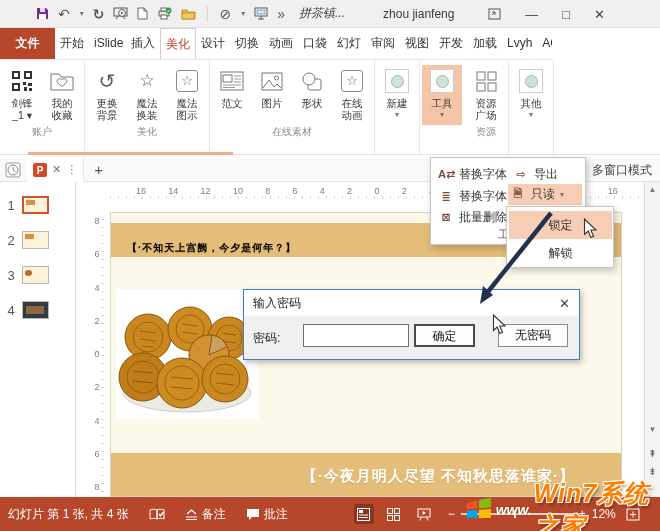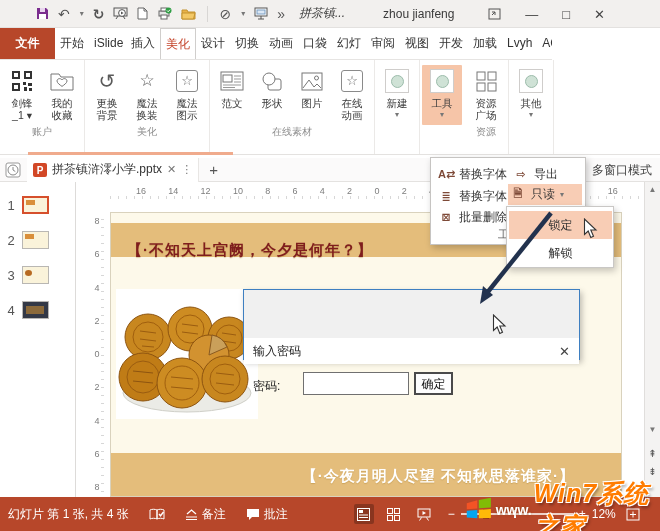--- a/index.html
+++ b/index.html
@@ -62,21 +62,21 @@
   .thumb-dark { background:#343946; }
   .mini-c { position:absolute; left:3px; top:4px; width:18px; height:8px; background:#8c6a3a; }
 
   .hruler { position:absolute; left:110px; top:4px; width:534px; height:13px; display:flex; justify-content:space-between; padding:0 26px; color:#7d7d7d; font-size:9px;
     background-image:repeating-linear-gradient(90deg,#d7d7d7 0 1px,transparent 1px 8px); background-size:100% 3px; background-position:0 100%; background-repeat:no-repeat; }
   .vruler { position:absolute; left:90px; top:34px; width:14px; height:276px; display:flex; flex-direction:column; justify-content:space-between; align-items:center; color:#7d7d7d; font-size:9px;
     background-image:repeating-linear-gradient(0deg,#d7d7d7 0 1px,transparent 1px 8px); background-size:3px 100%; background-position:100% 0; background-repeat:no-repeat; }
 
   .canvas { position:absolute; left:110px; top:30px; width:512px; height:285px; background:#fdf9ea; border:1px solid #d9d2bd; overflow:hidden; }
   .band-top { position:absolute; left:0; top:10px; width:512px; height:34px; background:#e4bd7b; }
-  .slide-title { position:absolute; left:16px; top:18px; color:#7f1d1d; font-weight:bold; font-size:15px; letter-spacing:1px; text-shadow:0 1px 1px rgba(160,120,40,.35); }
+  .slide-title { position:absolute; left:16px; top:18px; color:#000000; font-weight:bold; font-size:10px; letter-spacing:1px; text-shadow:0 1px 1px rgba(160,120,40,.35); }
   .moonbox { position:absolute; left:5px; top:76px; width:142px; height:130px; background:#fff; }
   .product { position:absolute; left:222px; top:142px; display:flex; align-items:center; }
   .product-name { font-family:"Liberation Serif","DejaVu Serif",serif; font-size:27px; font-weight:bold; color:#b06a20; }
   .product-div { width:2px; height:28px; background:#cf2020; margin:0 10px 0 12px; }
   .product-tag { font-size:14px; font-weight:bold; color:#d92818; letter-spacing:1px; }
   .band-bottom { position:absolute; left:0; top:240px; width:512px; height:45px; background:#e4bd7b; text-align:right; }
   .slide-footer { line-height:45px; padding-right:48px; color:#fff; font-weight:bold; font-size:15px; letter-spacing:1px; text-shadow:0 1px 1px rgba(160,120,40,.35); }
 
   .vscroll { position:absolute; left:644px; top:0; width:16px; height:315px; background:#f4f3f2; border-left:1px solid #e0dedc; font-size:8px; color:#777; text-align:center; }
   .vs-up { position:absolute; top:3px; left:0; width:15px; }
@@ -92,46 +92,46 @@
   .vbtn { width:20px; height:20px; display:flex; align-items:center; justify-content:center; border-radius:2px; }
   .vbtn-active { background:rgba(0,0,0,.25); }
   .zoomctl { display:flex; align-items:center; margin-left:14px; gap:6px; }
   .zoom-track { position:relative; width:112px; height:2px; background:rgba(255,255,255,.75); }
   .zoom-thumb { position:absolute; left:22px; top:-4px; width:6px; height:10px; background:#fff; border:1px solid #8d3118; }
   .zoom-mid { position:absolute; left:53px; top:-3px; width:2px; height:8px; background:#fff; }
   .sb-zoom { min-width:28px; }
 
   
   .dialog { position:absolute; left:243px; top:289px; width:337px; height:71px; background:#f0f0f0; border:1px solid #3e7fc1; box-shadow:2px 3px 6px rgba(0,0,0,.25); z-index:5; }
-  .dlg-title { height:26px; background:#fff; display:flex; align-items:center; padding:7px 9px; font-size:12px; color:#222;margin-top:48px; }
+  .dlg-title { height:26px; background:#fff; display:flex; align-items:center; padding:7px 9px; font-size:12px; color:#222; }
   .dlg-close { margin-left:auto; color:#444; font-size:13px; }
   .dlg-body { position:relative; height:44px; }
   .dlg-label { position:absolute; left:9px; top:14px; font-size:12px; color:#222; }
   .dlg-input { position:absolute; left:59px; top:8px; width:106px; height:23px; border:1px solid #707070; background:#fff; font-size:12px; padding:0 4px; }
   .btn { position:absolute; top:8px; height:23px; background:#fdfdfd; font-size:12px; color:#111; text-align:center; line-height:21px; }
-  .btn-ok { left:170px; width:39px; border:2px solid #4a4a4a; }
+  .btn-ok { left:170px; width:61px; border:2px solid #4a4a4a; }
   .btn-skip { left:254px; width:70px; border:1px solid #8a8a8a; }
 
   
   .menu { position:absolute; left:430px; top:157px; width:156px; height:88px; background:#fff; border:1px solid #c6c4c2; box-shadow:2px 3px 7px rgba(0,0,0,.22); z-index:6; font-size:12px; color:#333; }
   .mi { position:absolute; display:flex; align-items:center; gap:5px; height:21px; padding:0 2px; white-space:nowrap; }
   .mi .mic { width:16px; text-align:center; color:#7e4a38; font-size:11px; font-weight:bold; }
   .mi-hl { background:#f8cdb5; }
   .menu-group { position:absolute; left:0; width:156px; top:69px; text-align:center; color:#666; font-size:11px; }
   .submenu { position:absolute; left:506px; top:206px; width:108px; height:62px; background:#fff; border:1px solid #c9c7c5; box-shadow:2px 3px 7px rgba(0,0,0,.22); z-index:7; font-size:12px; }
   .smi { position:absolute; left:2px; width:103px; text-align:center; color:#333; }
   .smi-lock { top:4px; height:28px; line-height:28px; background:#f8cdb5; }
   .smi-unlock { top:34px; height:24px; line-height:24px; }
 
   
   .overlay { position:absolute; left:0; top:0; width:660px; height:531px; pointer-events:none; }
   .arrow-svg { z-index:8; }
   .cursor { position:absolute; z-index:9; }
   .watermark { position:absolute; left:466px; top:477px; z-index:6; display:flex; align-items:center; pointer-events:none; }
-  .wm-www { color:#fff; font-weight:bold; font-size:14px; margin:0 2px 0 4px; text-shadow:0 0 3px rgba(120,60,0,.6); }
+  .wm-www { color:#fff; font-style:italic; font-weight:bold; font-size:14px; margin:0 2px 0 4px; text-shadow:0 0 3px rgba(120,60,0,.6); }
   .wm-name { color:#ff7c00; font-style:italic; font-weight:bold; font-size:25px; letter-spacing:1px;
     text-shadow:-1px -1px 0 #fff,1px -1px 0 #fff,-1px 1px 0 #fff,1px 1px 0 #fff,2px 3px 3px rgba(0,0,0,.35); }
 
   svg { display:block; }
 </style>
 </head>
 <body>
 
 <div class="titlebar">
   <div class="qat">
@@ -285,35 +285,35 @@
             <rect x="1" y="1" width="22" height="18" fill="#fff" stroke="#777"></rect>
             <rect x="3" y="4" width="9" height="7" fill="none" stroke="#777"></rect>
             <path d="M14 5h7M14 8h7M14 11h7M3 14h18M3 16.5h12" stroke="#999"></path>
           </svg>
       </span>
       <span>范文</span>
     </div>
     <div class="rbtn">
       <span class="ric">
         <svg width="22" height="19" viewBox="0 0 22 19">
-            <rect x="7" y="7" width="13" height="11" rx="2" fill="#fff" stroke="#777"></rect>
-            <circle cx="8" cy="7" r="6" fill="#fff" stroke="#777"></circle>
-          </svg>
-      </span>
-      <span>形状</span>
-    </div>
-    <div class="rbtn">
-      <span class="ric">
-        <svg width="22" height="19" viewBox="0 0 22 19">
             <rect x="1" y="1" width="20" height="17" fill="#fff" stroke="#777"></rect>
             <circle cx="15.5" cy="6" r="2" fill="none" stroke="#777"></circle>
             <path d="M2 16l6-8 5 7 3-3 4 4" fill="none" stroke="#777"></path>
           </svg>
       </span>
       <span>图片</span>
+    </div>
+    <div class="rbtn">
+      <span class="ric">
+        <svg width="22" height="19" viewBox="0 0 22 19">
+            <rect x="7" y="7" width="13" height="11" rx="2" fill="#fff" stroke="#777"></rect>
+            <circle cx="8" cy="7" r="6" fill="#fff" stroke="#777"></circle>
+          </svg>
+      </span>
+      <span>形状</span>
     </div>
     <div class="rbtn">
       <span class="ric">
           <span class="boxstar">☆</span>
         </span>
       <span>在线</span>
       <span>动画</span>
     </div>
     <span class="rgroup-label">在线素材</span>
   </div>
@@ -379,21 +379,20 @@
         <rect x="1" y="1" width="14" height="14" rx="2" fill="#fff" stroke="#999"></rect>
         <circle cx="8" cy="8" r="5" fill="none" stroke="#888"></circle>
         <path d="M8 5v3l2.3 1.5" stroke="#888" fill="none"></path>
       </svg>
   </span>
   <div class="dtab">
     <svg width="14" height="14" viewBox="0 0 14 14">
         <rect width="14" height="14" rx="2" fill="#d24726"></rect>
         <text x="7" y="11" font-size="10" font-weight="bold" fill="#fff" text-anchor="middle" font-family="Liberation Sans,sans-serif">P</text>
       </svg>
-    <span class="dtab-name">拼茶镇浒澪小学.pptx</span>
     <span class="x">✕</span>
     <span class="dots">⋮</span>
   </div>
   <span class="newtab">+</span>
   <span class="multiwin">多窗口模式</span>
 </div>
 
 <div class="workspace">
 
   <div class="thumbpanel">
@@ -563,20 +562,21 @@
 
 <div class="dialog">
   <div class="dlg-title">
     <span>输入密码</span>
     <span class="dlg-close">✕</span>
   </div>
   <div class="dlg-body">
     <span class="dlg-label">密码:</span>
     <input class="dlg-input" type="text" value="" style="">
     <span class="btn btn-ok">确定</span>
+    <span class="btn btn-skip">无密码</span>
   </div>
 </div>
 
 <div class="menu">
   <div class="mi" style="left:5px; top:6px;">
     <span class="mic">A⇄</span>
     <span>替换字体</span>
   </div>
   <div class="mi" style="left:80px; top:6px;">
     <span class="mic">⇨</span>

